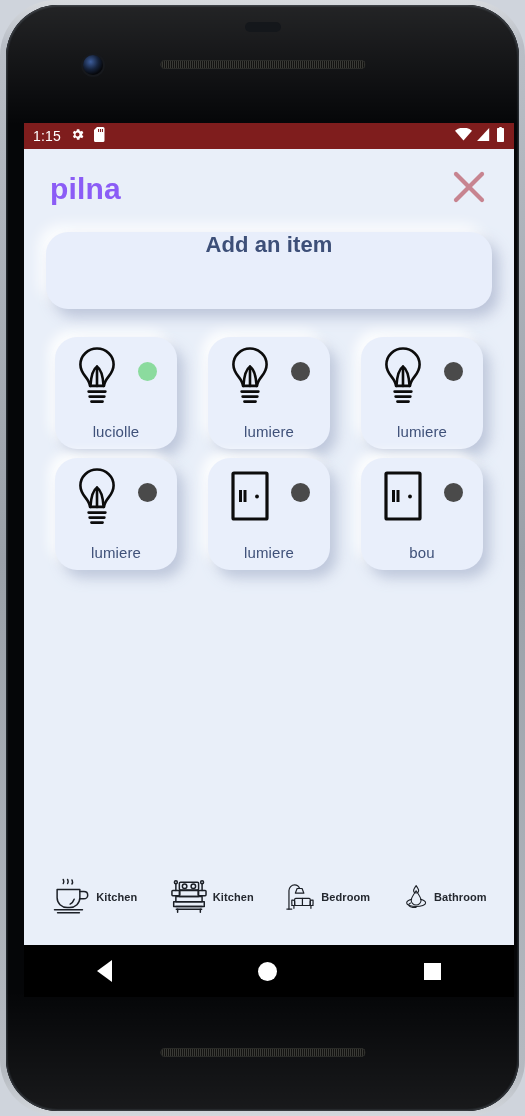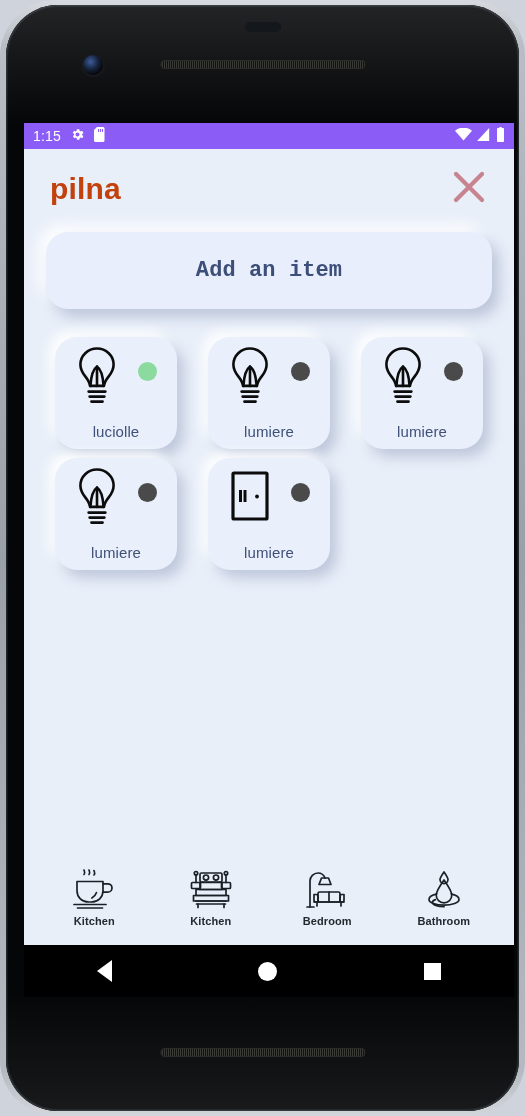--- a/index.html
+++ b/index.html
@@ -53,51 +53,50 @@
   .speaker-bottom{ bottom:54px; }
 
   
   .screen{
     position:absolute;left:18px;top:118px;width:490px;height:822px;
     background:#e9eff9;overflow:hidden;
   }
 
   
   .status-bar{
-    height:26px;background:#8b5cf6;color:#fff;
+    height:26px;background:#7f1d1d;color:#fff;
     display:flex;align-items:center;
     padding:0 9px;box-sizing:border-box;
     font-size:13.5px;
   }
   .status-left{display:flex;align-items:center;gap:9px;}
   .status-time{font-size:14px;letter-spacing:.2px;}
   .status-right{margin-left:auto;display:flex;align-items:center;gap:5px;}
 
   
   .app-header{
     display:flex;align-items:center;justify-content:space-between;
     padding:19px 24px 6px 26px;
   }
   .app-title{
-    font-size:30px;font-weight:bold;color:#c2410c;letter-spacing:.2px;line-height:1;
+    font-size:30px;font-weight:bold;color:#8b5cf6;letter-spacing:.2px;line-height:1;
   }
   .close-btn{
     width:42px;height:42px;display:flex;align-items:center;justify-content:center;
     cursor:pointer;
   }
 
   
   .neu-wide{
     margin:16px 22px 0 22px;height:77px;border-radius:22px;
     background:#e8eefb;
-    display:flex;align-items:center;justify-content:center;
+    display:flex;justify-content:center;
     box-shadow: 7px 8px 14px rgba(170,180,205,.72),
                -7px -7px 14px rgba(255,255,255,.95);
     cursor:pointer;
-    font-family:Liberation Mono, monospace;
   }
   .neu-wide .label{
     font-size:22px;font-weight:bold;color:#3d4f78;letter-spacing:.1px;
   }
   #temperature-card{ margin-top:26px; }
 
   
   .device-grid{
     margin:28px 20px 0 20px;
     display:grid;grid-template-columns:repeat(3,1fr);
@@ -126,21 +125,21 @@
     font-size:15px;color:#3f5179;letter-spacing:.1px;
   }
 
   
   .room-nav{
     position:absolute;left:0;right:0;bottom:0;height:92px;
     display:flex;align-items:center;justify-content:space-around;
     padding:0 12px 4px 12px;box-sizing:border-box;
   }
   .room-item{
-    display:flex;flex-direction:column;align-items:center;gap:3px;
+    display:flex;flex-direction:row;align-items:center;gap:3px;
     width:86px;cursor:pointer;
   }
   .room-icon{width:48px;height:44px;}
   .room-icon svg{display:block;width:100%;height:100%;}
   .room-label{
     font-size:11px;font-weight:bold;color:#24282f;letter-spacing:.1px;
   }
 
   
   .android-nav{
@@ -267,20 +266,31 @@
           <div class="device-tile">
             <div class="tile-icon">
               <svg viewBox="0 0 56 66" fill="none" stroke="#0c0c0c" stroke-width="3.2" stroke-linejoin="round">
       <rect x="11" y="7" width="34" height="46" rx="1"></rect>
       <path d="M18.5 24v12M23 24v12" stroke-width="3"></path>
       <circle cx="35" cy="30.5" r="1.9" fill="#0c0c0c" stroke="none"></circle>
     </svg>
             </div>
             <div class="status-dot" style="background:#4a4a4a"></div>
             <div class="tile-label">lumiere</div>
+          </div>
+          <div class="device-tile">
+            <div class="tile-icon">
+              <svg viewBox="0 0 56 66" fill="none" stroke="#0c0c0c" stroke-width="3.2" stroke-linejoin="round">
+      <rect x="11" y="7" width="34" height="46" rx="1"></rect>
+      <path d="M18.5 24v12M23 24v12" stroke-width="3"></path>
+      <circle cx="35" cy="30.5" r="1.9" fill="#0c0c0c" stroke="none"></circle>
+    </svg>
+            </div>
+            <div class="status-dot" style="background:#4a4a4a"></div>
+            <div class="tile-label">bou</div>
           </div>
         </div>
 
       <div class="room-nav" id="room-nav">
           <div class="room-item">
             <div class="room-icon">
               <svg viewBox="0 0 48 44" fill="none" stroke="#1b1f26" stroke-width="1.7" stroke-linecap="round" stroke-linejoin="round">
       <path d="M14 6.5c1.6-1.6.3-3.2 0-4.5M19 6.5c1.6-1.6.3-3.2 0-4.5M24 7c1.6-1.6.3-3.2 0-4.5"></path>
       <path d="M7 13.5h26v9.5c0 6.1-5 11-11.6 11h-2.8C12 34 7 29.1 7 23v-9.5z"></path>
       <path d="M33 15.8h4.6c2.5 0 4.4 1.8 4.4 4.1s-1.9 4.2-4.4 4.2H33"></path>

